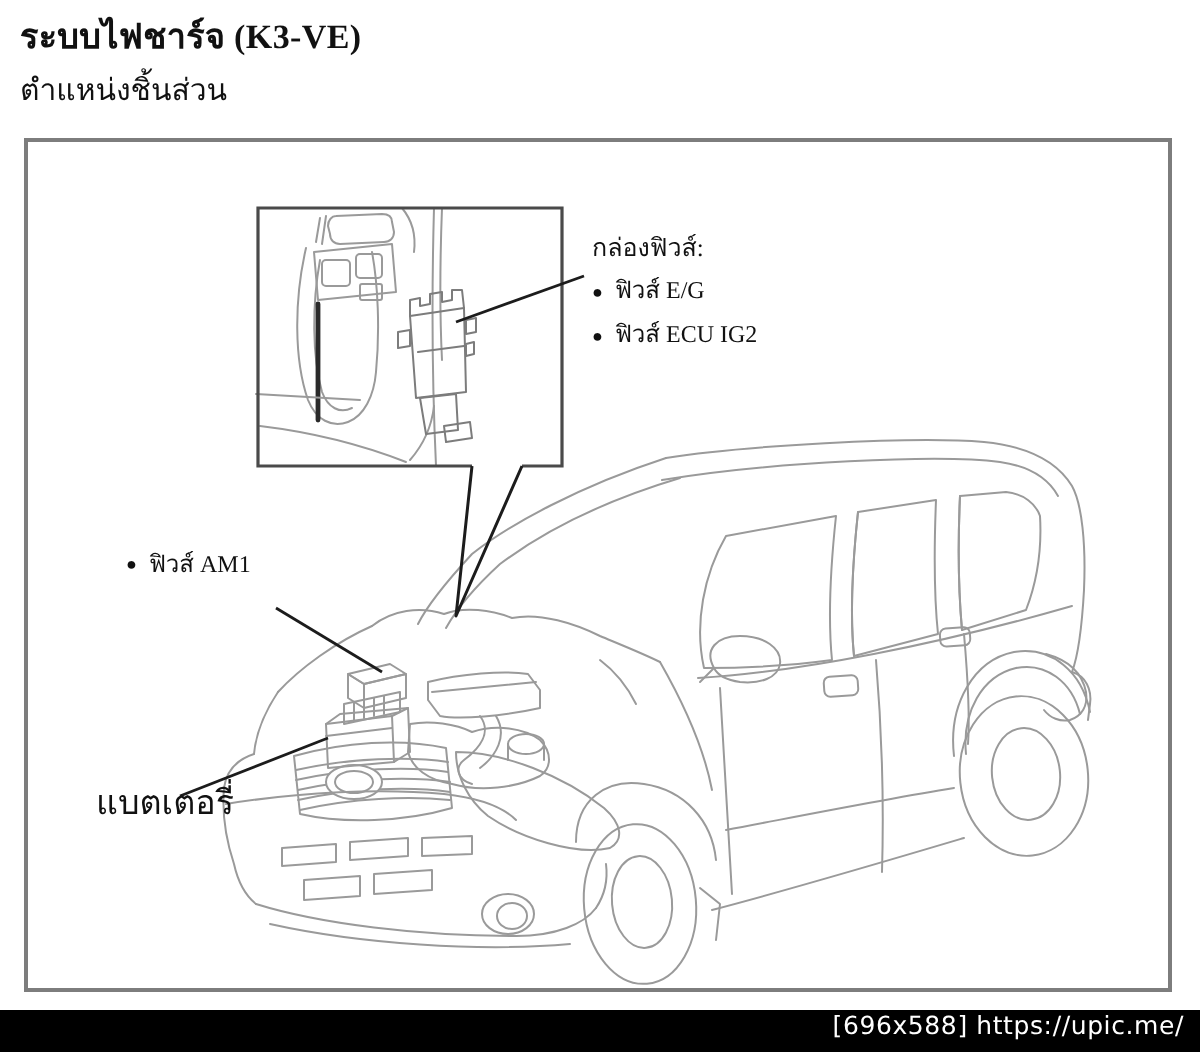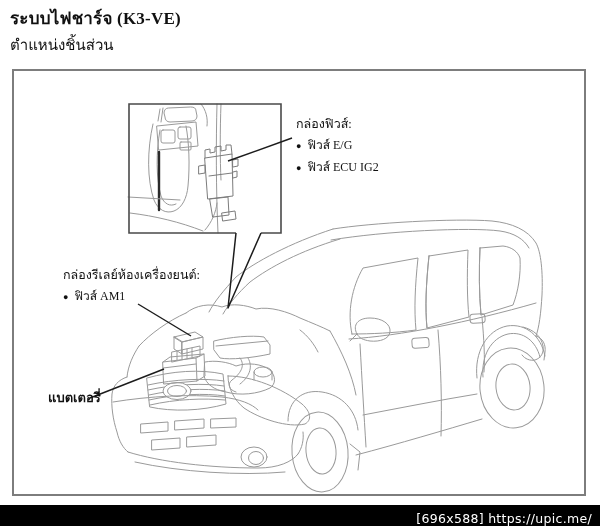--- a/index.html
+++ b/index.html
@@ -15,24 +15,24 @@
     left:12px;top:69px;width:574px;height:427px;
     border:2px solid #7d7d7d;background:transparent;box-sizing:border-box;
   }
   svg.diagram{left:0;top:0;pointer-events:none;}
   .callout{line-height:1.15;}
   .callout .heading{font-size:12.5px;font-weight:normal;white-space:nowrap;}
   .callout .item{font-size:12px;margin-top:8px;white-space:nowrap;display:flex;align-items:center;}
   .callout .bullet{font-size:9px;margin-right:6px;line-height:1;}
   .fuse-callout{left:296px;top:117px;}
   .relay-callout{left:63px;top:268px;}
-  .battery-label{left:48px;top:387px;font-size:13px;font-weight:bold;white-space:nowrap;text-align:center;}
+  .battery-label{left:48px;top:387px;font-size:17px;font-weight:normal;white-space:nowrap;text-align:center;}
   .watermark-bar{
     left:0;top:505px;width:600px;height:21px;background:#000;
-    display:flex;align-items:flex-end;justify-content:flex-end;
+    display:flex;align-items:flex-start;justify-content:flex-end;
   }
   .watermark-bar span{
     color:#fff;font-family:"DejaVu Sans",sans-serif;font-size:12.5px;
     padding-right:8px;letter-spacing:.3px;
   }
 </style>
 </head>
 <body>
 
 <div class="abs page-title">ระบบไฟชาร์จ (K3-VE)</div>
@@ -190,21 +190,20 @@
     <span class="bullet">●</span>
     <span>ฟิวส์ E/G</span>
   </div>
   <div class="item">
     <span class="bullet">●</span>
     <span>ฟิวส์ ECU IG2</span>
   </div>
 </div>
 
 <div class="abs callout relay-callout">
-  <div class="heading">กล่องรีเลย์ห้องเครื่องยนต์:</div>
   <div class="item">
     <span class="bullet">●</span>
     <span>ฟิวส์ AM1</span>
   </div>
 </div>
 
 <div class="abs battery-label">แบตเตอรี่</div>
 
 <div class="abs watermark-bar">
   <span>[696x588] https://upic.me/</span>

